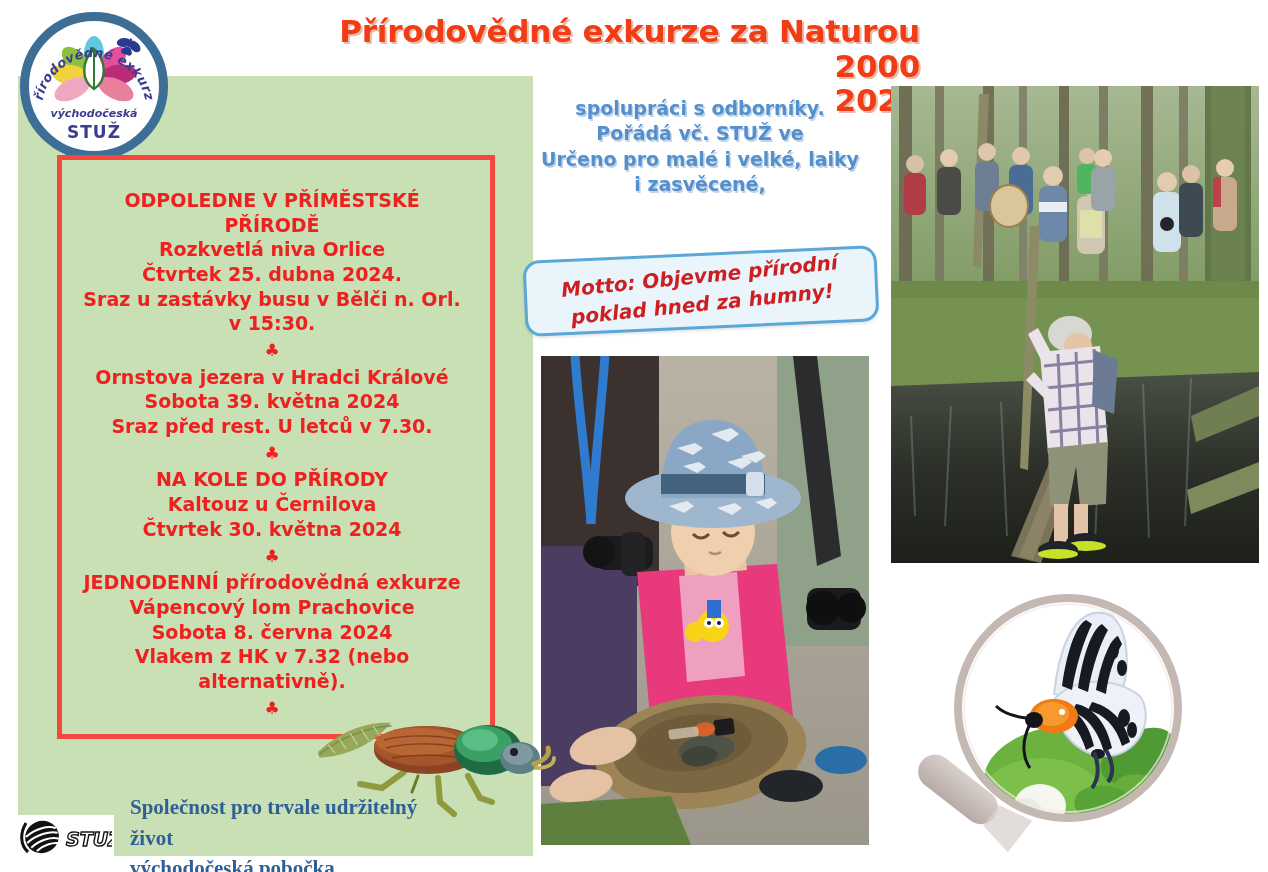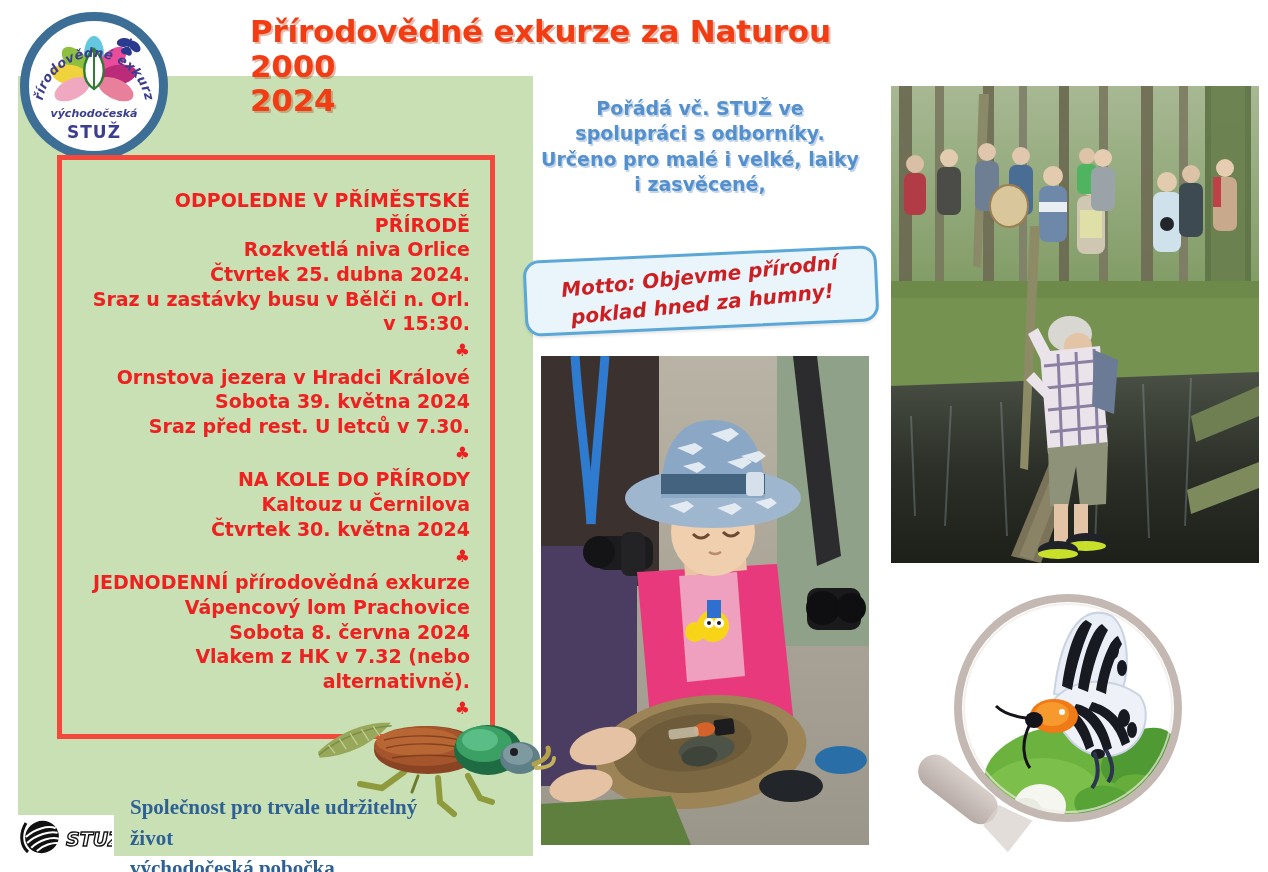--- a/index.html
+++ b/index.html
@@ -18,21 +18,21 @@
   
   #logo-badge{
     position:absolute;left:20px;top:12px;width:148px;height:148px;border-radius:50%;
     background:#ffffff;border:9px solid #3d6e96;box-sizing:border-box;
     overflow:hidden;
   }
   #logo-badge svg{display:block;}
 
   
   #poster-title{
-    position:absolute;left:250px;top:14px;width:670px;text-align:left;
+    position:absolute;left:250px;top:14px;width:670px;text-align:right;
     font-size:31px;font-weight:bold;color:#f23c14;line-height:1.12;
     letter-spacing:-0.2px;
     text-shadow:2px 2px 0 rgba(180,60,20,0.35);
     font-family:"DejaVu Sans", sans-serif;
   }
 
   
   #intro-block{
     position:absolute;left:510px;top:96px;width:380px;text-align:center;
     font-size:19px;font-weight:bold;color:#5590ce;line-height:1.33;
@@ -56,21 +56,21 @@
   }
 
   
   #program-box{
     position:absolute;left:57px;top:155px;width:438px;height:584px;
     border:5px solid #f4483c;box-sizing:border-box;
   }
   #program-list{
     position:absolute;left:0;top:0;width:100%;height:100%;
     padding:28px 20px 10px 12px;box-sizing:border-box;
-    text-align:right;color:#ee2020;
+    text-align:center;color:#ee2020;
     font-family:"DejaVu Sans", sans-serif;
   }
   .program-entry{margin:0;}
   .entry-title{
     font-size:19px;font-weight:bold;line-height:1.30;
   }
   .entry-line{
     font-size:19px;font-weight:bold;line-height:1.30;
   }
   .clover-sep{
@@ -140,22 +140,22 @@
       <text x="65" y="117" text-anchor="middle" font-family="DejaVu Sans, sans-serif" font-size="17" font-weight="bold" fill="#3b3d8f" letter-spacing="1">STUŽ</text>
     </svg>
   </div>
 
   <div id="poster-title">
     <div>Přírodovědné exkurze za Naturou 2000</div>
     <div>2024</div>
   </div>
 
   <div id="intro-block">
+    <div>spolupráci s odborníky.</div>
     <div>Pořádá vč. STUŽ ve</div>
-    <div>spolupráci s odborníky.</div>
     <div>Určeno pro malé i velké, laiky</div>
     <div>i zasvěcené,</div>
   </div>
 
   <div id="motto-box">
     <div id="motto-text">
       <div>
         <div>Motto: Objevme přírodní</div>
         <div>poklad hned za humny!</div>
       </div>

